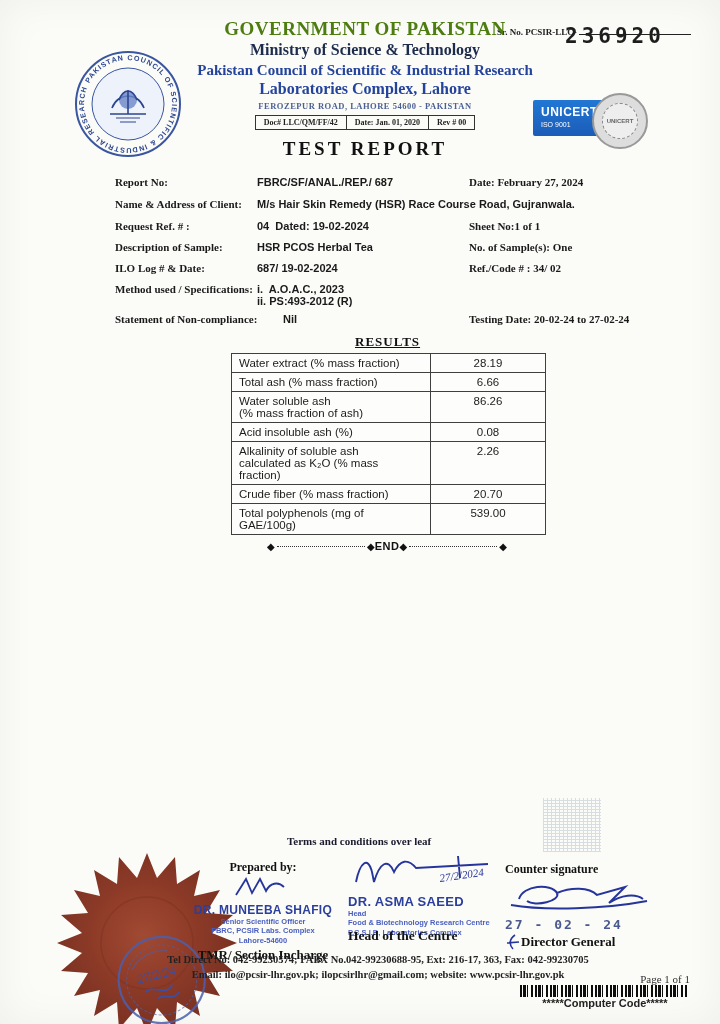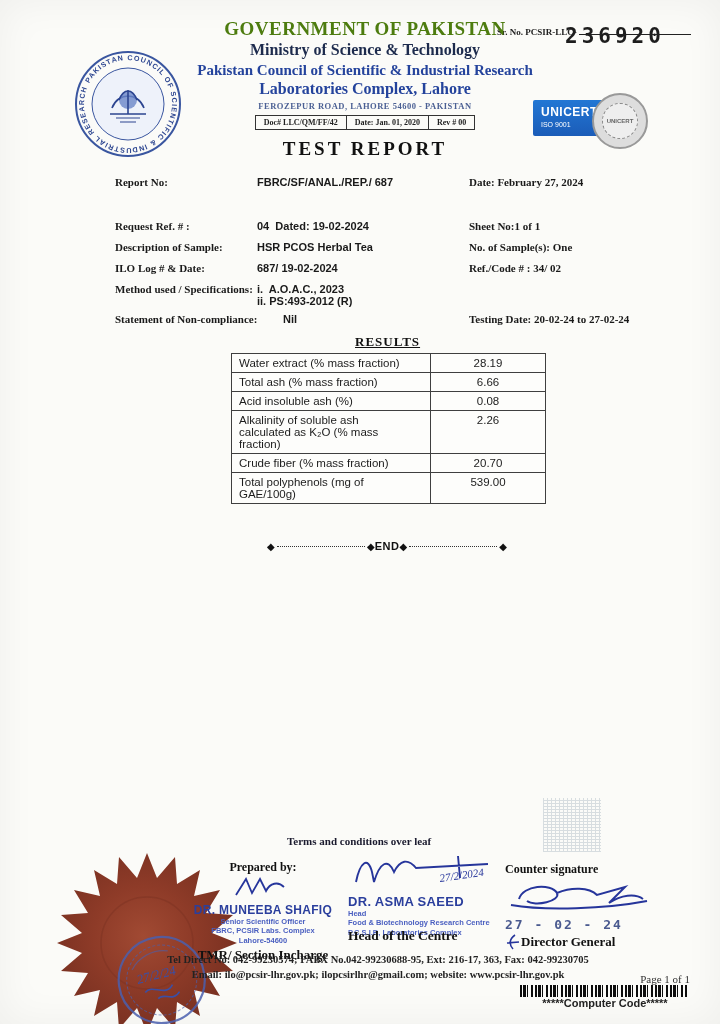--- a/index.html
+++ b/index.html
@@ -119,20 +119,24 @@
   <div class="abs seal" style="left:592px;top:93px;">
     <div class="inner">UNICERT</div>
   </div>
 
   <div class="info-row" style="top:176px;">
     <span class="lbl">Report No:</span>
     <span class="val">FBRC/SF/ANAL./REP./ 687</span>
   </div>
   <div class="rightcol" style="top:176px;">Date: February 27, 2024</div>
 
+  <div class="info-row" style="top:198px;">
+    <span class="lbl">Name &amp; Address of Client:</span>
+    <span class="val" style="width:360px;">M/s Hair Skin Remedy (HSR) Race Course Road, Gujranwala.</span>
+  </div>
 
   <div class="info-row" style="top:220px;">
     <span class="lbl">Request Ref. # :</span>
     <span class="val">04  Dated: 19-02-2024</span>
   </div>
   <div class="rightcol" style="top:220px;">Sheet No:1 of 1</div>
 
   <div class="info-row" style="top:241px;">
     <span class="lbl">Description of Sample:</span>
     <span class="val">HSR PCOS Herbal Tea</span>
@@ -161,20 +165,25 @@
 
   <table class="results abs" style="left:231px;top:353px;">
     <tbody>
     <tr>
       <td class="p">Water extract (% mass fraction)</td>
       <td class="v">28.19</td>
     </tr>
     <tr>
       <td class="p">Total ash (% mass fraction)</td>
       <td class="v">6.66</td>
+    </tr>
+    <tr>
+      <td class="p">Water soluble ash
+(% mass fraction of ash)</td>
+      <td class="v">86.26</td>
     </tr>
     <tr>
       <td class="p">Acid insoluble ash (%)</td>
       <td class="v">0.08</td>
     </tr>
     <tr>
       <td class="p">Alkalinity of soluble ash
 calculated as K₂O (% mass fraction)</td>
       <td class="v">2.26</td>
     </tr>

